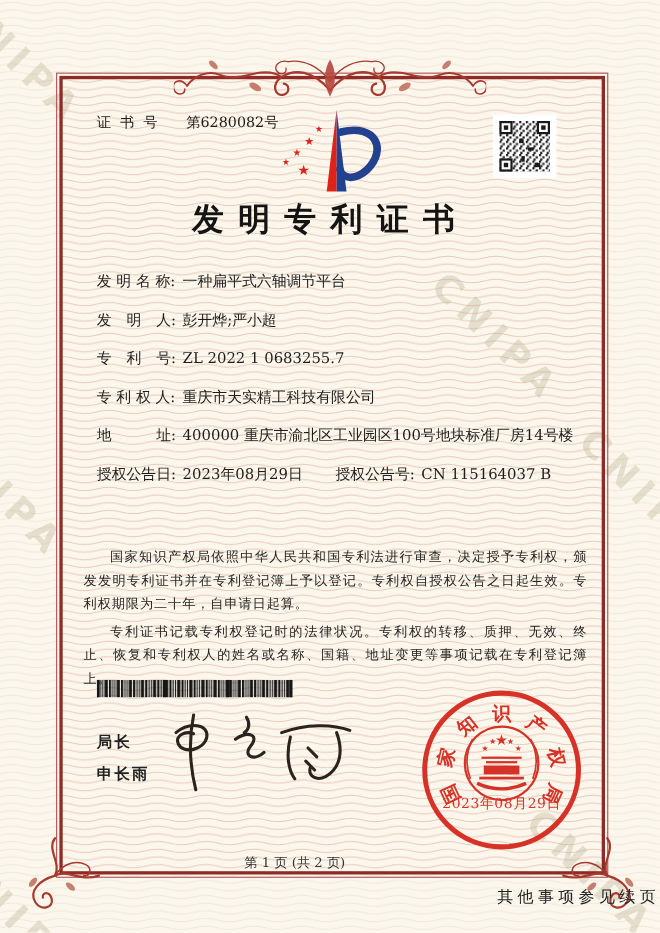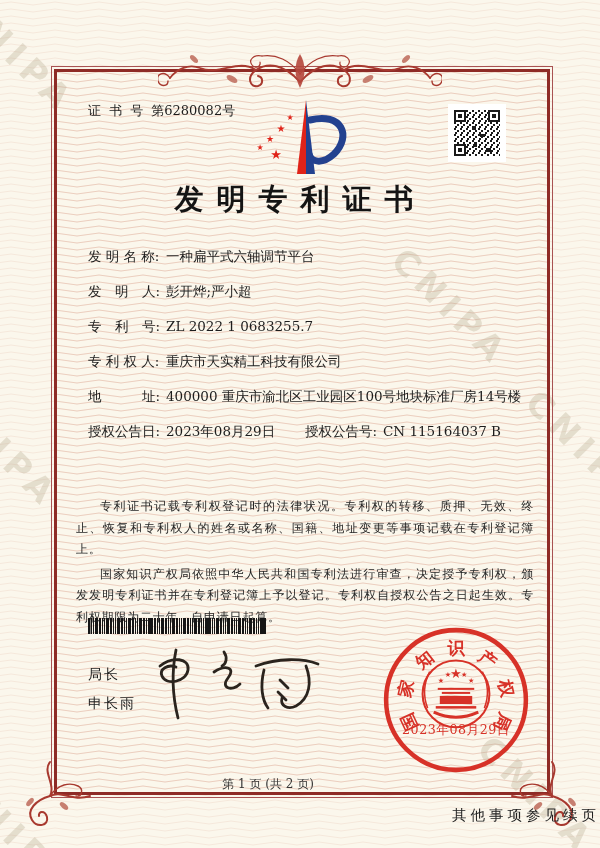--- a/index.html
+++ b/index.html
@@ -9,32 +9,32 @@
   .wm{position:absolute;font-family:"DejaVu Sans",sans-serif;font-weight:bold;font-size:34px;
       letter-spacing:7px;color:rgba(186,174,148,0.34);transform:rotate(45deg);
       transform-origin:left top;white-space:nowrap;}
   
   .frame{position:absolute;left:51px;top:66px;width:502px;height:732px;
          border:1px solid #a85252;padding:2px;box-sizing:border-box;}
   .frame-in{width:100%;height:100%;border:3px solid #8e2b26;box-sizing:border-box;}
   
   .abs{position:absolute;}
   .certno{left:88px;top:102px;font-size:13px;color:#1c1c1c;}
-  .certno .lbl{letter-spacing:2px;margin-right:6px;}
+  .certno .lbl{letter-spacing:2px;margin-right:24px;}
   .title{left:0;top:180px;width:588px;text-align:center;font-size:29px;font-weight:700;
          letter-spacing:13px;text-indent:13px;color:#141414;}
   .fields{left:88px;top:247px;width:466px;font-size:13.5px;color:#1d1d1d;}
   .frow{margin-bottom:17px;line-height:18px;position:relative;}
   .f-label{display:inline-block;width:78px;vertical-align:top;}
   .f-value{display:inline-block;vertical-align:top;max-width:360px;}
   .pair2{position:absolute;left:217px;top:0;}
   .paras{left:76px;top:496px;width:458px;font-size:12px;line-height:21.5px;
          letter-spacing:0.8px;color:#262626;text-align:justify;}
   .paras p{margin:0 0 3px 0;text-indent:2em;}
-  .sig{left:88px;top:666px;font-family:"DejaVu Sans",sans-serif;font-weight:400;
+  .sig{left:88px;top:666px;font-family:"DejaVu Sans",sans-serif;font-weight:700;
        font-size:14px;letter-spacing:2px;color:#222;}
   .sig div{margin-bottom:11px;}
   .pagenum{left:0;top:776px;width:536px;text-align:center;font-size:12px;color:#333;}
   .note{left:0;top:806px;width:600px;text-align:right;font-size:14.5px;
         letter-spacing:4px;color:#222;}
   svg{display:block;}
 </style>
 </head>
 <body>
 
@@ -158,22 +158,22 @@
     </div>
     <div class="frow">
       <span class="f-label">授权公告日:</span><span class="f-value">2023年08月29日</span>
       <span class="pair2">
         <span class="f-label">授权公告号:</span><span class="f-value">CN 115164037 B</span>
       </span>
     </div>
   </div>
 
   <div class="abs paras">
+    <p>国家知识产权局依照中华人民共和国专利法进行审查，决定授予专利权，颁发发明专利证书并在专利登记簿上予以登记。专利权自授权公告之日起生效。专利权期限为二十年，自申请日起算。</p>
     <p>专利证书记载专利权登记时的法律状况。专利权的转移、质押、无效、终止、恢复和专利权人的姓名或名称、国籍、地址变更等事项记载在专利登记簿上。</p>
-    <p>国家知识产权局依照中华人民共和国专利法进行审查，决定授予专利权，颁发发明专利证书并在专利登记簿上予以登记。专利权自授权公告之日起生效。专利权期限为二十年，自申请日起算。</p>
   </div>
 
   <svg class="abs" style="left:88px;top:618px" width="178" height="16" viewBox="0 0 178 16">
     <defs>
       <pattern id="bcp" width="11" height="16" patternUnits="userSpaceOnUse">
         <rect x="0" y="0" width="2" height="16" fill="#161616"></rect>
         <rect x="3" y="0" width="1" height="16" fill="#161616"></rect>
         <rect x="5" y="0" width="1" height="16" fill="#161616"></rect>
         <rect x="7" y="0" width="3" height="16" fill="#161616"></rect>
       </pattern>

